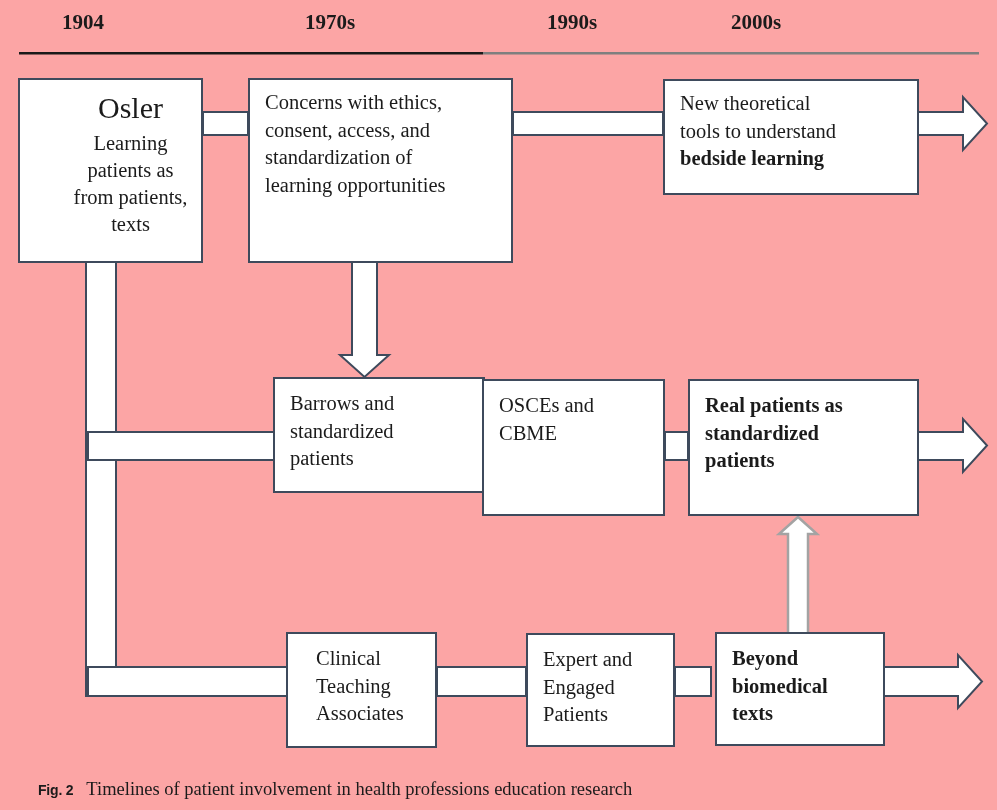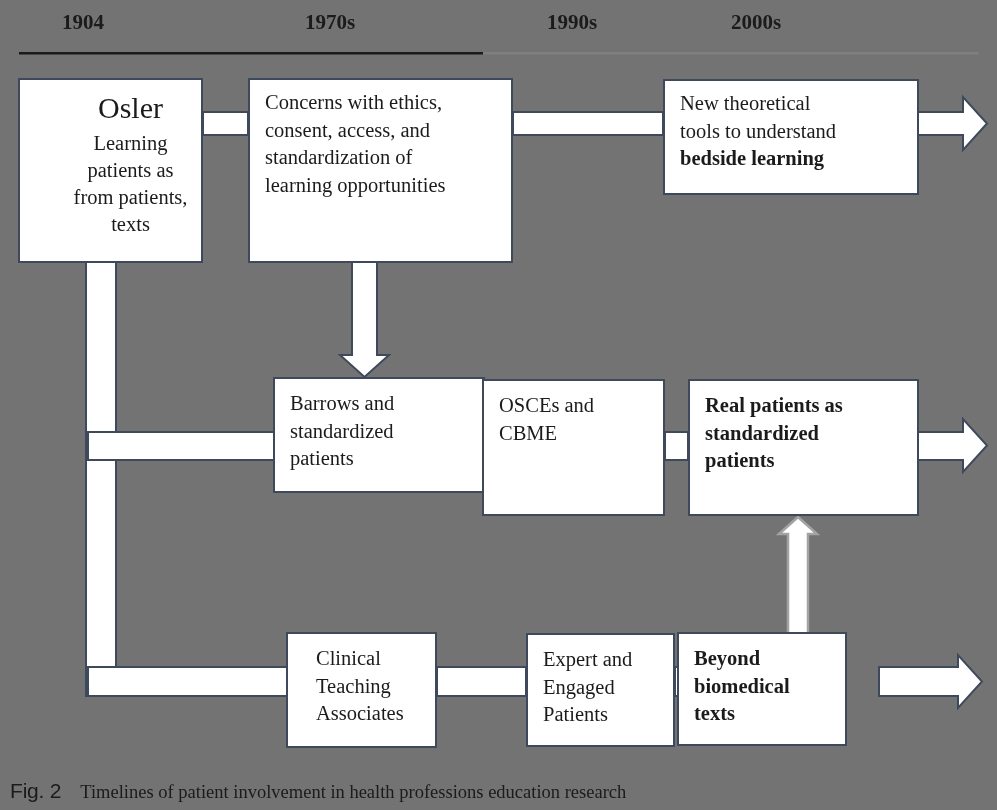--- a/index.html
+++ b/index.html
@@ -1,19 +1,19 @@
 <!DOCTYPE html>
 <html><head>
 <meta charset="utf-8">
 <style>
   html,body{margin:0;padding:0;background:#ffffff;}
   #figure{
     position:relative;
     width:997px;height:810px;
-    background:#737373;
+    background:#fca5a5;
     font-family:"Liberation Serif", serif;
     color:#1b1b1b;
     overflow:hidden;
   }
   #connector-layer{position:absolute;left:0;top:0;width:997px;height:810px;}
   .year-label{
     position:absolute;top:10px;transform:translateX(-50%);
     font-family:"Liberation Serif", serif;
     font-weight:bold;font-size:21px;white-space:nowrap;
   }
@@ -33,24 +33,25 @@
   .bold{font-weight:bold;}
   #box-osler{text-align:center;padding-top:6px;}
   #box-osler .title{display:block;font-size:30px;line-height:44px;}
   #box-osler .ln{line-height:27px;}
   #caption{
     position:absolute;left:10px;top:779px;width:970px;
     font-size:18.5px;white-space:nowrap;
   }
   #caption .cap-label{
     font-family:"Liberation Sans", sans-serif;
-    font-weight:normal;font-size:21px;
+    font-weight:bold;font-size:14px;
     letter-spacing:-0.2px;
+    margin-left:28px;
   }
-  #caption .cap-text{font-family:"Liberation Serif", serif;margin-left:19px;}
+  #caption .cap-text{font-family:"Liberation Serif", serif;margin-left:13px;}
 </style>
 </head>
 <body>
 
 <div id="figure">
 
   <svg id="connector-layer" viewBox="0 0 997 810" xmlns="http://www.w3.org/2000/svg">
 
     <rect x="19" y="52" width="464" height="2.5" fill="#1a1a1a"></rect>
     <rect x="483" y="52" width="496" height="2.5" fill="#7f7f7f"></rect>
@@ -137,21 +138,21 @@
     <span class="ln">Teaching</span>
     <span class="ln">Associates</span>
   </div>
 
   <div class="dbox pad-b" style="left:526px;top:633px;width:149px;height:114px;">
     <span class="ln">Expert and</span>
     <span class="ln">Engaged</span>
     <span class="ln">Patients</span>
   </div>
 
-  <div class="dbox pad-b bold" style="left:677px;top:632px;width:170px;height:114px;">
+  <div class="dbox pad-b bold" style="left:715px;top:632px;width:170px;height:114px;">
     <span class="ln">Beyond</span>
     <span class="ln">biomedical</span>
     <span class="ln">texts</span>
   </div>
 
   <div id="caption">
     <span class="cap-label">Fig. 2</span><span class="cap-text">Timelines of patient involvement in health professions education research</span>
   </div>
 
 </div>

